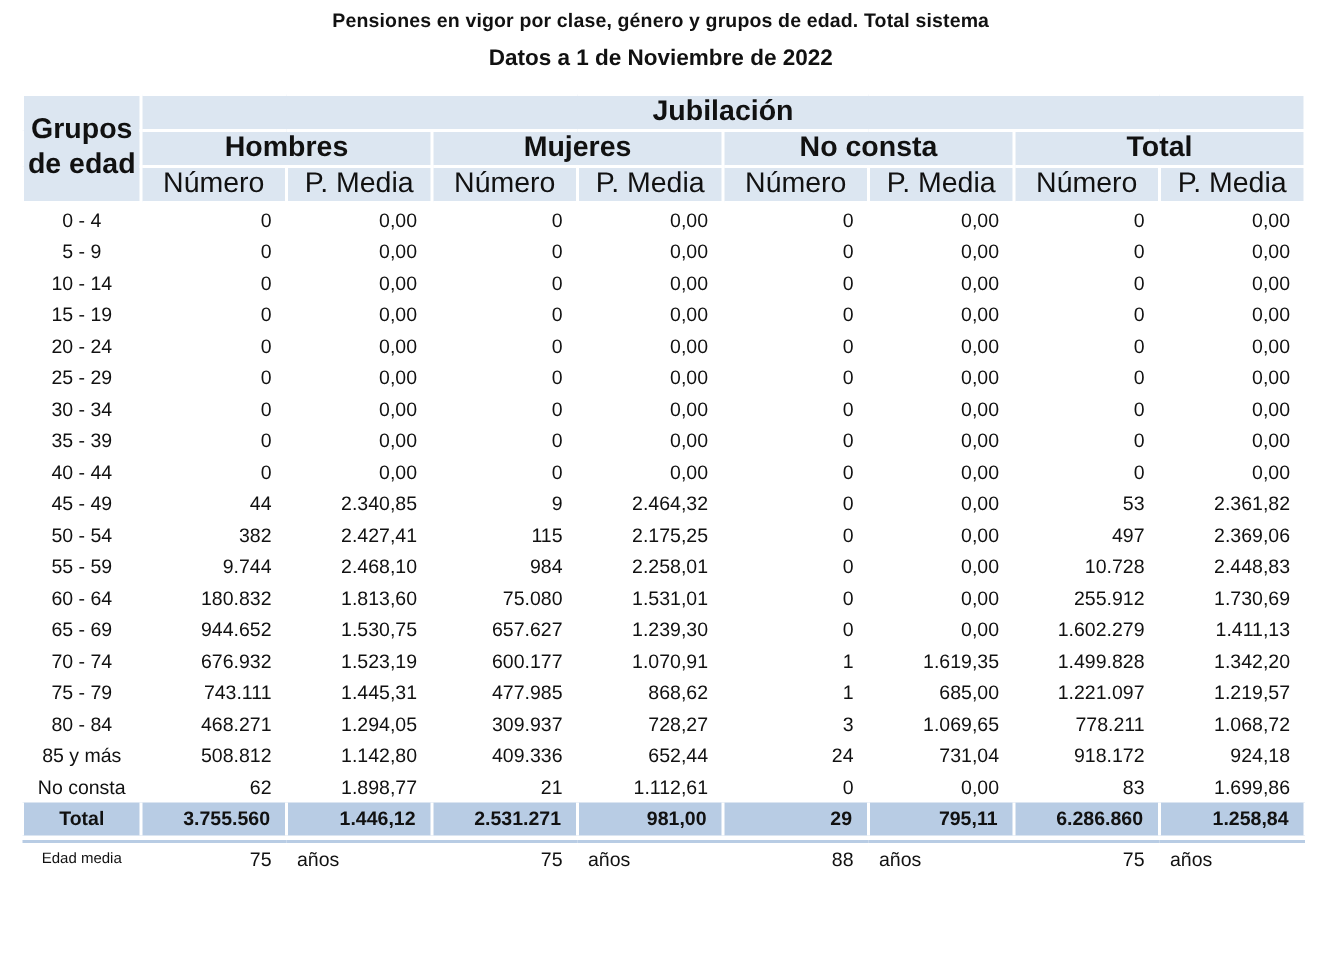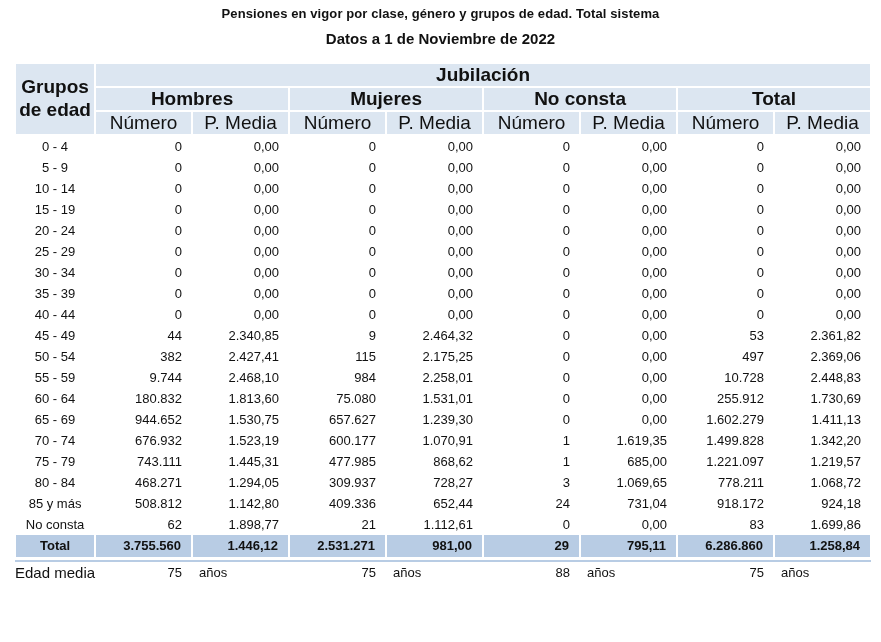--- a/index.html
+++ b/index.html
@@ -69,21 +69,21 @@
     border-right: 2px solid #ffffff;
   }
   tr.spacer-row td { height: 3px; background: transparent; border: none; }
 
   tr.edad-row td {
     border-top: 2px solid #B8CCE4;
     height: 22px;
     vertical-align: middle;
   }
   tr.edad-row td.edad-lbl {
-    font-size: 15px;
+    font-size: 10px;
     text-align: center;
     white-space: nowrap;
   }
   tr.edad-row td.edad-num { text-align: right; padding-right: 10px; margin-top: 25px; }
   tr.edad-row td.edad-unit { text-align: left; padding-left: 7px; }
 </style>
 </head>
 <body>
 
 <div class="page">

